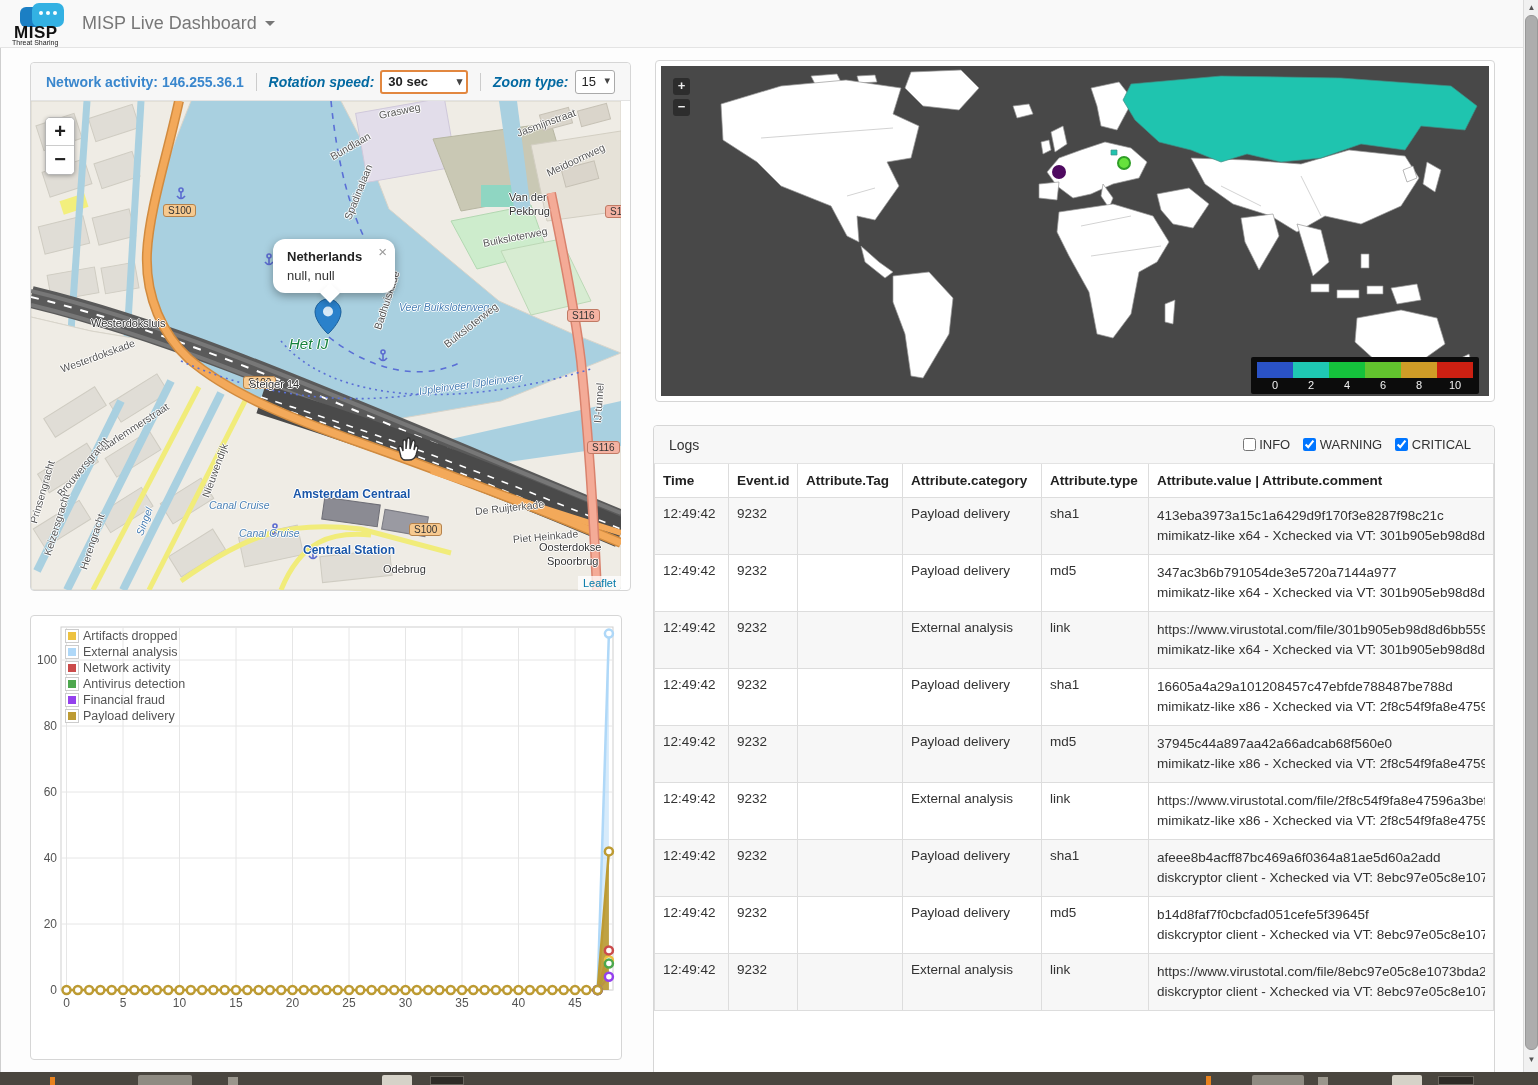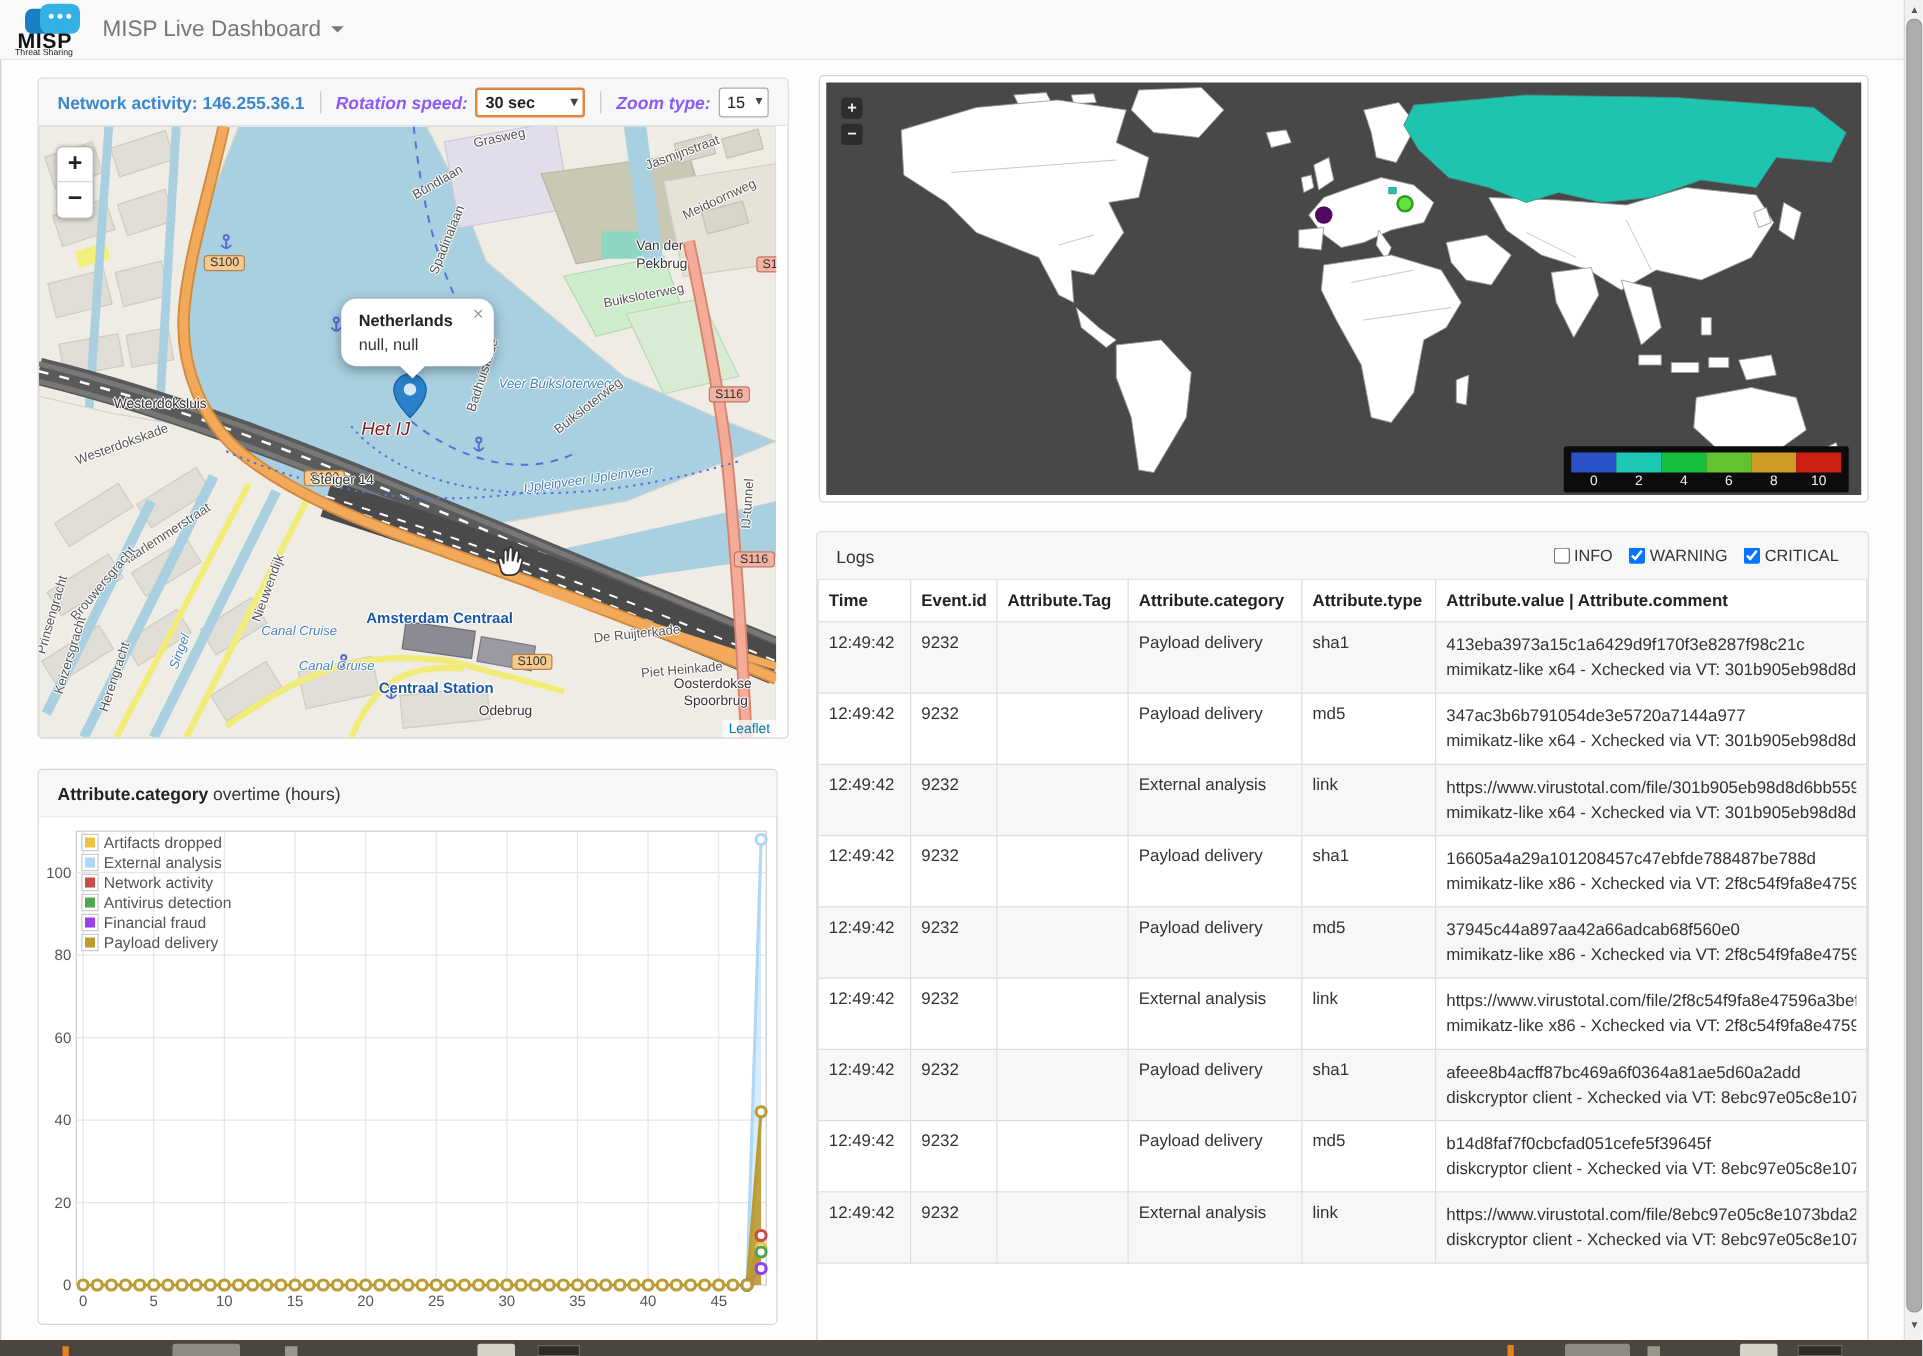--- a/index.html
+++ b/index.html
@@ -29,35 +29,35 @@
 
   
   .panel { position:absolute; background:#fff; border:1px solid #d6d6d6; border-radius:4px; }
   .panel-heading { height:38px; background:#f7f7f7; border-bottom:1px solid #e3e3e3;
     border-radius:4px 4px 0 0; display:flex; align-items:center; padding:0 15px; font-size:14px; }
 
   
   #activity-panel { left:30px; top:62px; width:601px; height:529px; }
   .act-title { color:#3a87cd; font-weight:bold; cursor:pointer; white-space:nowrap;}
   .hsep { width:1px; height:18px; background:#ccc; margin:0 12px; }
-  .ctl-label { font-weight:bold; font-style:italic; color:#8b5cf6; margin-right:6px; white-space:nowrap;}
+  .ctl-label { font-weight:bold; font-style:italic; color:#0369a1; margin-right:6px; white-space:nowrap;}
   .sel { font-size:13px; color:#222; background:#fff; border:1px solid #aaa; border-radius:3px;
     height:24px; padding:0 18px 0 6px; position:relative; display:inline-flex; align-items:center; cursor:pointer;}
   .sel:after { content:"▾"; position:absolute; right:4px; top:3px; font-size:11px; color:#444;}
   .sel.hot { border:2px solid #e2873f; font-weight:bold; width:96px;}
   .mapbody { position:absolute; left:0; top:38px; width:590px; height:489px; overflow:hidden; border-radius:0 0 4px 4px; cursor:grab;}
   .mapbody svg { position:absolute; left:0; top:0;}
   .leaflet-zoom { position:absolute; left:14px; top:16px; width:30px; border:1px solid #b5b5b5; border-radius:5px; overflow:hidden; box-shadow:0 1px 4px rgba(0,0,0,.3); background:#fff;}
   .lz-btn { width:100%; height:28px; font-size:20px; font-weight:bold; text-align:center; line-height:27px; color:#222; background:#fff; cursor:pointer;}
   .lz-btn:first-child { border-bottom:1px solid #ccc;}
   .map-label { position:absolute; font-size:10.5px; color:#555; white-space:nowrap; transform-origin:left center;
     text-shadow:-1px 0 #fff,1px 0 #fff,0 -1px #fff,0 1px #fff; pointer-events:none;}
   .map-label.place { color:#333; font-size:11px;}
   .map-label.water-it { color:#4a80b5; font-style:italic;}
-  .map-label.water-big { color:#7f1d1d; font-style:italic; font-size:15px;}
+  .map-label.water-big { color:#15803d; font-style:italic; font-size:15px;}
   .map-label.station { color:#1a56a8; font-weight:bold; font-size:12px;}
   .map-label.badge-orange, .map-label.badge-salmon { font-size:10px; color:#333; border-radius:3px; padding:0 4px; border:1px solid #b5824b; text-shadow:none;}
   .map-label.badge-orange { background:#f6c98f; }
   .map-label.badge-salmon { background:#f4b2a2; border-color:#c07a64;}
   .popup { position:absolute; left:242px; top:138px; width:122px; background:#fff; border-radius:12px;
     box-shadow:0 3px 10px rgba(0,0,0,.35); padding:10px 14px; z-index:5;}
   .popup-title { font-weight:bold; font-size:13px; color:#222;}
   .popup-body { font-size:13px; color:#333; margin-top:4px;}
   .popup-close { position:absolute; right:8px; top:5px; font-size:15px; color:#9a9a9a; cursor:pointer; line-height:1;}
   .popup-tail { position:absolute; left:50px; bottom:-7px; width:14px; height:14px; background:#fff; transform:rotate(45deg); box-shadow:3px 3px 6px rgba(0,0,0,.15);}
@@ -533,23 +533,20 @@
             <td>
               <span class="val-line">https://www.virustotal.com/file/8ebc97e05c8e1073bda2efb6f</span>
               <span class="val-line">diskcryptor client - Xchecked via VT: 8ebc97e05c8e1073bda</span>
             </td>
           </tr>
         </tbody>
     </table>
   </div>
 
   <div class="panel" id="chart-panel">
-    <div class="panel-heading chart-title">
-      <span><b>Attribute.category</b><span> overtime (hours)</span></span>
-    </div>
     <div class="chartbody">
       <div class="flot-legend" id="flot-legend">
           <div class="row">
             <span class="sw">
               <i style="background: rgb(237, 194, 64);"></i>
             </span>
             <span class="lab">Artifacts dropped</span>
           </div>
           <div class="row">
             <span class="sw">

